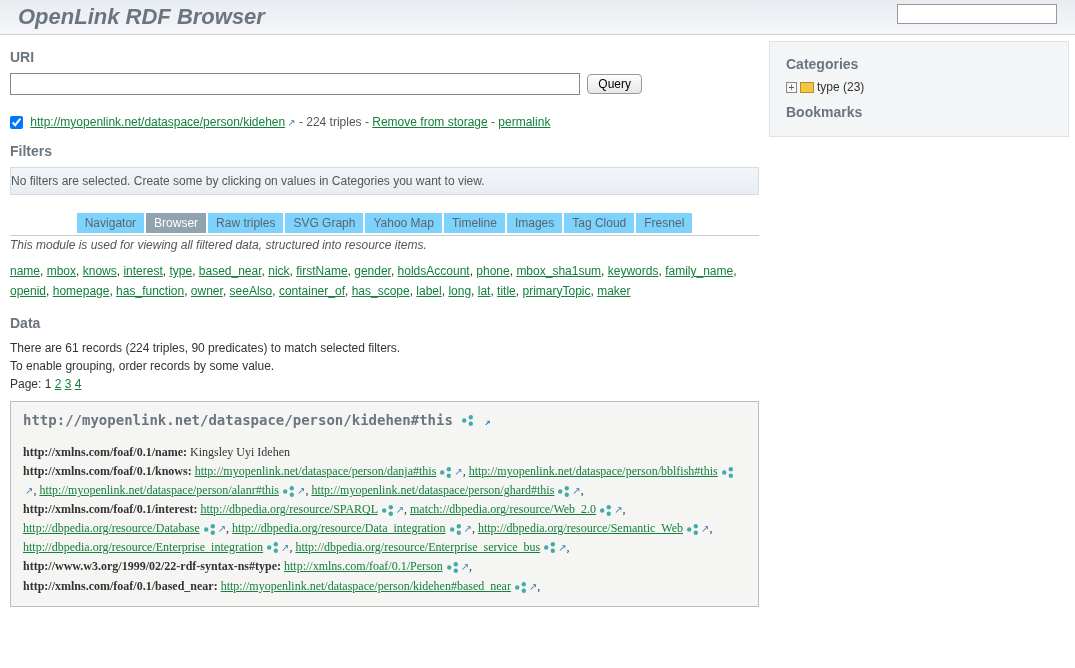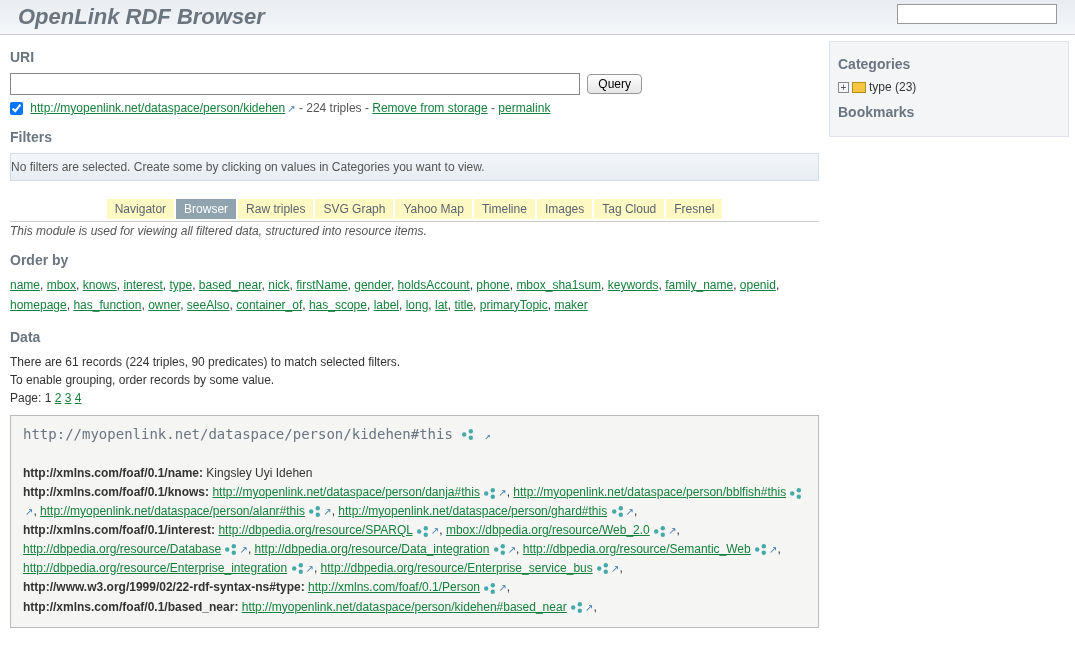--- a/index.html
+++ b/index.html
@@ -2,42 +2,42 @@
 <html><head>
 <meta charset="utf-8">
 <style>
 * { box-sizing: border-box; margin: 0; padding: 0; }
 body { font-family: Verdana, Arial, sans-serif; font-size: 12px; color: #333; background: #fff; width: 1075px; }
 .topbar { background: linear-gradient(#e8ecf0, #f5f7fa); border-bottom: 1px solid #ccc; padding: 4px 18px; display: flex; align-items: flex-start; justify-content: space-between; gap: 16px; }
 .topbar h1 { font-family: Verdana, sans-serif; font-size: 22px; font-weight: bold; font-style: italic; color: #6b7580; }
 .topsearch { border: 1px solid #999; height: 20px; width: 160px; padding: 2px 4px; }
 .main { display: flex; }
 .left { flex: 1; padding: 8px 10px 10px 10px; }
-.right { width: 240px; padding: 8px 8px; background: #f3f5f7; border: 1px solid #dde3e8; margin: 6px 6px 0 0; align-self: flex-start; }
+.right { width: 300px; padding: 8px 16px; background: #f3f5f7; border: 1px solid #dde3e8; margin: 6px 6px 0 0; align-self: flex-start; }
 h3 { font-size: 14px; color: #6b7580; margin: 6px 0 8px 0; font-weight: bold; }
 h3.section { margin-top: 14px; }
-.uri-row { margin-bottom: 6px; }
+.uri-row { margin-bottom: 20px; }
 .uri-input { width: 570px; height: 22px; border: 1px solid #888; padding: 2px 4px; font-size: 12px; }
 .query-btn { background: linear-gradient(#fefefe,#e6e6e6); border: 1px solid #999; border-radius: 4px; padding: 2px 10px; font-size: 12px; margin-left: 4px; cursor: pointer; font-family: inherit; }
 .meta-line { font-size: 12px; color: #555; margin: 4px 0; }
 a { color: #15803d; text-decoration: underline; }
 .ext-icon { color: #3a7ab5; font-size: 10px; margin-left: 2px; }
 .checkbox { margin-right: 4px; vertical-align: middle; }
 .filters-box { background: linear-gradient(#f3f6f9,#e7edf2); border: 1px solid #d5dde4; padding: 6px 0; margin: 6px 0 18px 0; color: #555; }
 .tabs { text-align: center; margin: 10px 0 2px 0; }
-.tab { display: inline-block; background: #fef9c3; color: #5a6570; padding: 3px 8px; margin: 0 1px; font-size: 12px; cursor: pointer; }
+.tab { display: inline-block; background: #7dd3fc; color: #5a6570; padding: 3px 8px; margin: 0 1px; font-size: 12px; cursor: pointer; }
 .tab.active { background: #8fa4ae; color: #fff; }
 .module-desc { color: #555; border-top: 1px solid #ccc; padding-top: 2px; margin-bottom: 10px; font-style: italic; }
 .orderby a { margin: 0; }
 .orderby { line-height: 1.6; }
 .comma { color: #333; }
 .data-info { margin: 6px 0; line-height: 1.5; }
 .record-box { border: 1px solid #bbb; background: #f5f5f3; padding: 10px 12px; margin-top: 8px; }
-.rec-title { font-family: Verdana, monospace; font-size: 14px; font-weight: normal; color: #6b7580; margin-bottom: 22px; }
-.prop-line { font-size: 12px; line-height: 1.55; margin: 1px 0; }
+.rec-title { font-family: Verdana, monospace; font-size: 14px; font-weight: bold; color: #6b7580; margin-bottom: 15px; }
+.prop-line { font-size: 12px; line-height: 1.55; margin: 1px 0; font-family: Liberation Serif, serif; }
 .prop-name { font-weight: bold; color: #333; }
 .blueicon { display: inline-block; width: 11px; height: 11px; margin: 0 1px; vertical-align: middle; }
 .blueicon svg { width: 11px; height: 11px; display: block; }
 .cat-item { margin: 4px 0 10px 0; }
 .tree-toggle { display: inline-block; width: 11px; height: 11px; border: 1px solid #888; text-align: center; line-height: 9px; font-size: 10px; color: #555; margin-right: 3px; vertical-align: middle; cursor: pointer; }
 .folder-icon { display: inline-block; width: 14px; height: 11px; background: #f4c542; border: 1px solid #b38f1f; vertical-align: middle; margin-right: 3px; }
 </style>
 </head>
 <body>
 
@@ -61,21 +61,20 @@
       <span> - </span>
       <a href="#">permalink</a>
     </div>
 
     <h3 class="section">Filters</h3>
     <div class="filters-box">No filters are selected. Create some by clicking on values in Categories you want to view.</div>
 
     <div class="tabs" id="tabbar"><span class="tab">Navigator</span><span class="tab active">Browser</span><span class="tab">Raw triples</span><span class="tab">SVG Graph</span><span class="tab">Yahoo Map</span><span class="tab">Timeline</span><span class="tab">Images</span><span class="tab">Tag Cloud</span><span class="tab">Fresnel</span></div>
     <div class="module-desc">This module is used for viewing all filtered data, structured into resource items.</div>
 
-    <h3 class="section">Order by</h3>
     <div class="orderby" id="orderby"><a href="#">name</a><span class="comma">, </span><a href="#">mbox</a><span class="comma">, </span><a href="#">knows</a><span class="comma">, </span><a href="#">interest</a><span class="comma">, </span><a href="#">type</a><span class="comma">, </span><a href="#">based_near</a><span class="comma">, </span><a href="#">nick</a><span class="comma">, </span><a href="#">firstName</a><span class="comma">, </span><a href="#">gender</a><span class="comma">, </span><a href="#">holdsAccount</a><span class="comma">, </span><a href="#">phone</a><span class="comma">, </span><a href="#">mbox_sha1sum</a><span class="comma">, </span><a href="#">keywords</a><span class="comma">, </span><a href="#">family_name</a><span class="comma">, </span><a href="#">openid</a><span class="comma">, </span><a href="#">homepage</a><span class="comma">, </span><a href="#">has_function</a><span class="comma">, </span><a href="#">owner</a><span class="comma">, </span><a href="#">seeAlso</a><span class="comma">, </span><a href="#">container_of</a><span class="comma">, </span><a href="#">has_scope</a><span class="comma">, </span><a href="#">label</a><span class="comma">, </span><a href="#">long</a><span class="comma">, </span><a href="#">lat</a><span class="comma">, </span><a href="#">title</a><span class="comma">, </span><a href="#">primaryTopic</a><span class="comma">, </span><a href="#">maker</a></div>
 
     <h3 class="section">Data</h3>
     <div class="data-info">
       <div>There are 61 records (224 triples, 90 predicates) to match selected filters.</div>
       <div>To enable grouping, order records by some value.</div>
       <div>
         <span>Page: </span><span>1</span>
         <span id="pages"> <a href="#">2</a> <a href="#">3</a> <a href="#">4</a></span>
       </div>
@@ -107,21 +106,21 @@
                 <circle cx="8" cy="8" r="2" fill="#4aa"></circle>
               </svg></span><span class="ext-icon">↗</span>, <a href="#">http://myopenlink.net/dataspace/person/ghard#this</a> <span class="blueicon"><svg viewBox="0 0 10 10">
                 <circle cx="2" cy="5" r="2" fill="#4aa"></circle>
                 <circle cx="8" cy="2" r="2" fill="#4aa"></circle>
                 <circle cx="8" cy="8" r="2" fill="#4aa"></circle>
               </svg></span><span class="ext-icon">↗</span>,</div>
           <div class="prop-line"><span class="prop-name">http://xmlns.com/foaf/0.1/interest:</span> <a href="#">http://dbpedia.org/resource/SPARQL</a> <span class="blueicon"><svg viewBox="0 0 10 10">
                 <circle cx="2" cy="5" r="2" fill="#4aa"></circle>
                 <circle cx="8" cy="2" r="2" fill="#4aa"></circle>
                 <circle cx="8" cy="8" r="2" fill="#4aa"></circle>
-              </svg></span><span class="ext-icon">↗</span>, <a href="#">mbox://dbpedia.org/resource/Web_2.0</a> <span class="blueicon"><svg viewBox="0 0 10 10">
+              </svg></span><span class="ext-icon">↗</span>, <a href="#">match://dbpedia.org/resource/Web_2.0</a> <span class="blueicon"><svg viewBox="0 0 10 10">
                 <circle cx="2" cy="5" r="2" fill="#4aa"></circle>
                 <circle cx="8" cy="2" r="2" fill="#4aa"></circle>
                 <circle cx="8" cy="8" r="2" fill="#4aa"></circle>
               </svg></span><span class="ext-icon">↗</span>, <a href="#">http://dbpedia.org/resource/Database</a> <span class="blueicon"><svg viewBox="0 0 10 10">
                 <circle cx="2" cy="5" r="2" fill="#4aa"></circle>
                 <circle cx="8" cy="2" r="2" fill="#4aa"></circle>
                 <circle cx="8" cy="8" r="2" fill="#4aa"></circle>
               </svg></span><span class="ext-icon">↗</span>, <a href="#">http://dbpedia.org/resource/Data_integration</a> <span class="blueicon"><svg viewBox="0 0 10 10">
                 <circle cx="2" cy="5" r="2" fill="#4aa"></circle>
                 <circle cx="8" cy="2" r="2" fill="#4aa"></circle>

